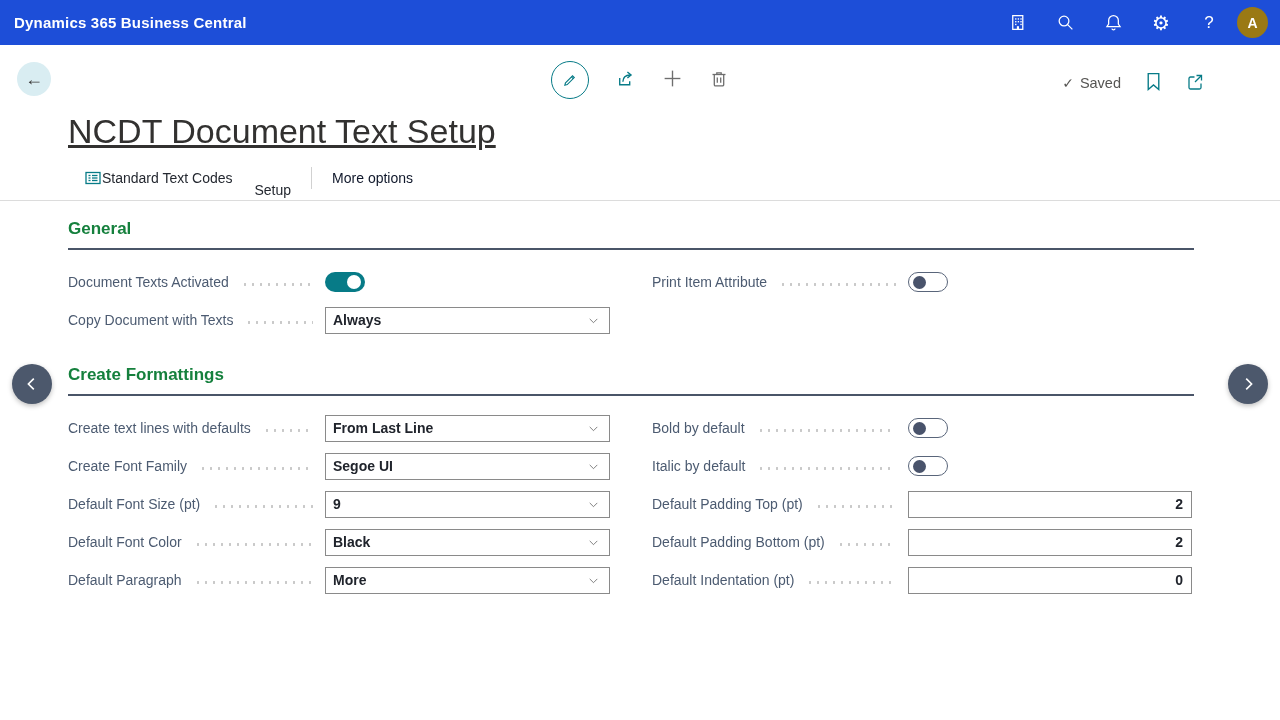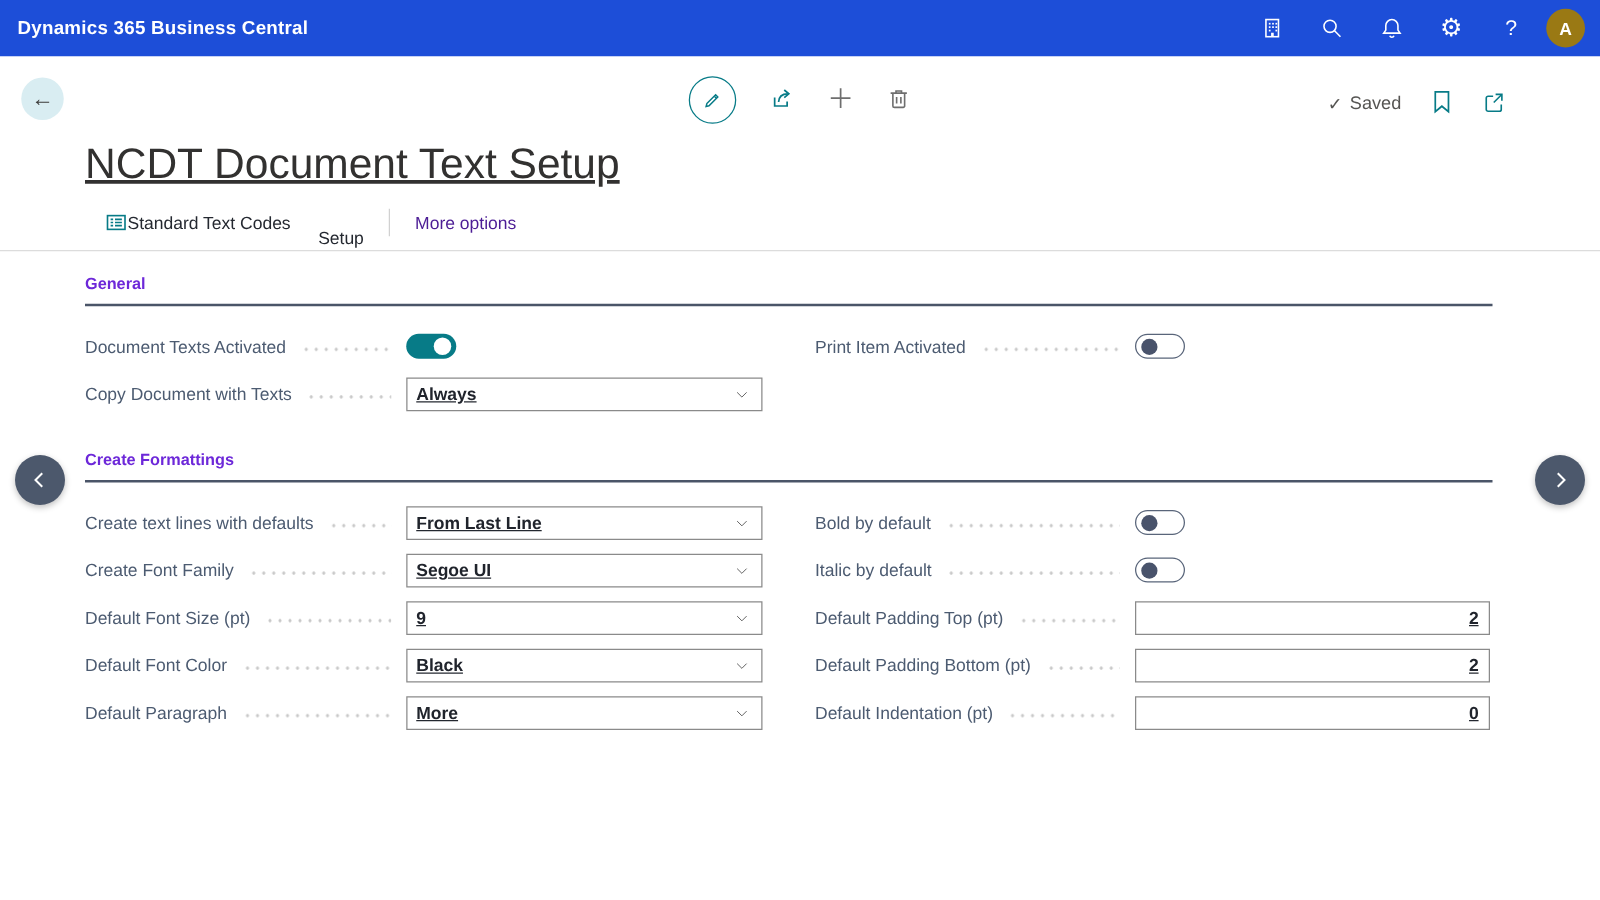--- a/index.html
+++ b/index.html
@@ -37,40 +37,40 @@
   .saved .check { font-size:14px; color:#565553; }
 
   
   .page-title { margin:2px 0 0 68px; font-size:34px; font-weight:300; color:#323130; line-height:44px;text-decoration:underline; }
 
   
   .action-bar { display:flex; align-items:center; margin:14px 0 0 84px; font-size:14px; height:22px; }
   .action-item { display:flex; align-items:center; gap:0; color:#242830; font-size:14px;text-align:right; }
   .action-item + .action-item { margin-left:22px;margin-top:24px; }
   .action-sep { width:1px; height:22px; background:#d1d1d1; margin:0 20px; }
-  .more-options { color:#4c1d95; }
+  .more-options { color:#0f172a; }
   .page-divider { height:1px; background:#dcdcdc; margin-top:11px; }
 
   
   .section { margin-left:68px; width:1126px; }
-  .section-title { font-size:13px; font-weight:bold; color:#6d28d9; }
+  .section-title { font-size:17px; font-weight:bold; color:#15803d; }
   .section-rule { height:2px; background:#4a5568; margin-top:9px; }
   .s-general .section-title { margin-top:18px; }
   .s-formattings .section-title { margin-top:26px; }
 
   .fields { display:flex; margin-top:13px; }
   .col-left  { width:542px; margin-right:42px; }
   .col-right { width:540px; }
   .field { height:38px; display:flex; align-items:center; }
   .label-wrap { flex:1; display:flex; align-items:center; min-width:0; }
   .flabel { font-size:14px; color:#4c5b71; white-space:nowrap; }
   .leader { flex:1; height:3px; margin:4px 12px 0 12px;
             background-image:radial-gradient(circle, #c9c9c9 1.1px, transparent 1.4px);
             background-size:8px 3px; background-repeat:repeat-x; background-position:0 50%; }
-  .control { width:285px; flex:none; display:flex; align-items:center;text-decoration:underline; }
+  .control { width:285px; flex:none; display:flex; align-items:center; }
   .col-right .control { width:284px; }
 
   .combobox { width:100%; height:27px; border:1px solid #8a8a8a; background:#fff; display:flex;
               align-items:center; justify-content:space-between; padding:0 9px 0 7px; cursor:pointer; }
   .combo-value { font-size:14px; font-weight:600; color:#20242c; }
   .combo-chevron { stroke:#5a5a5a; fill:none; stroke-width:1.4; }
 
   .num-input { width:100%; height:27px; border:1px solid #8a8a8a; background:#fff; text-align:right;
                padding:0 8px; font-size:14px; font-weight:600; color:#20242c; font-family:inherit; }
 
@@ -236,21 +236,21 @@
             <svg class="combo-chevron" width="13" height="13" viewBox="0 0 24 24">
                 <polyline points="5 9 12 16 19 9"></polyline>
               </svg>
           </div>
         </div>
       </div>
     </div>
     <div class="col-right">
       <div class="field">
         <div class="label-wrap">
-          <span class="flabel">Print Item Activated</span>
+          <span class="flabel">Print Item Attribute</span>
           <span class="leader"></span>
         </div>
         <div class="control">
           <div class="toggle off">
               <span class="knob"></span>
             </div>
         </div>
       </div>
     </div>
   </div>

